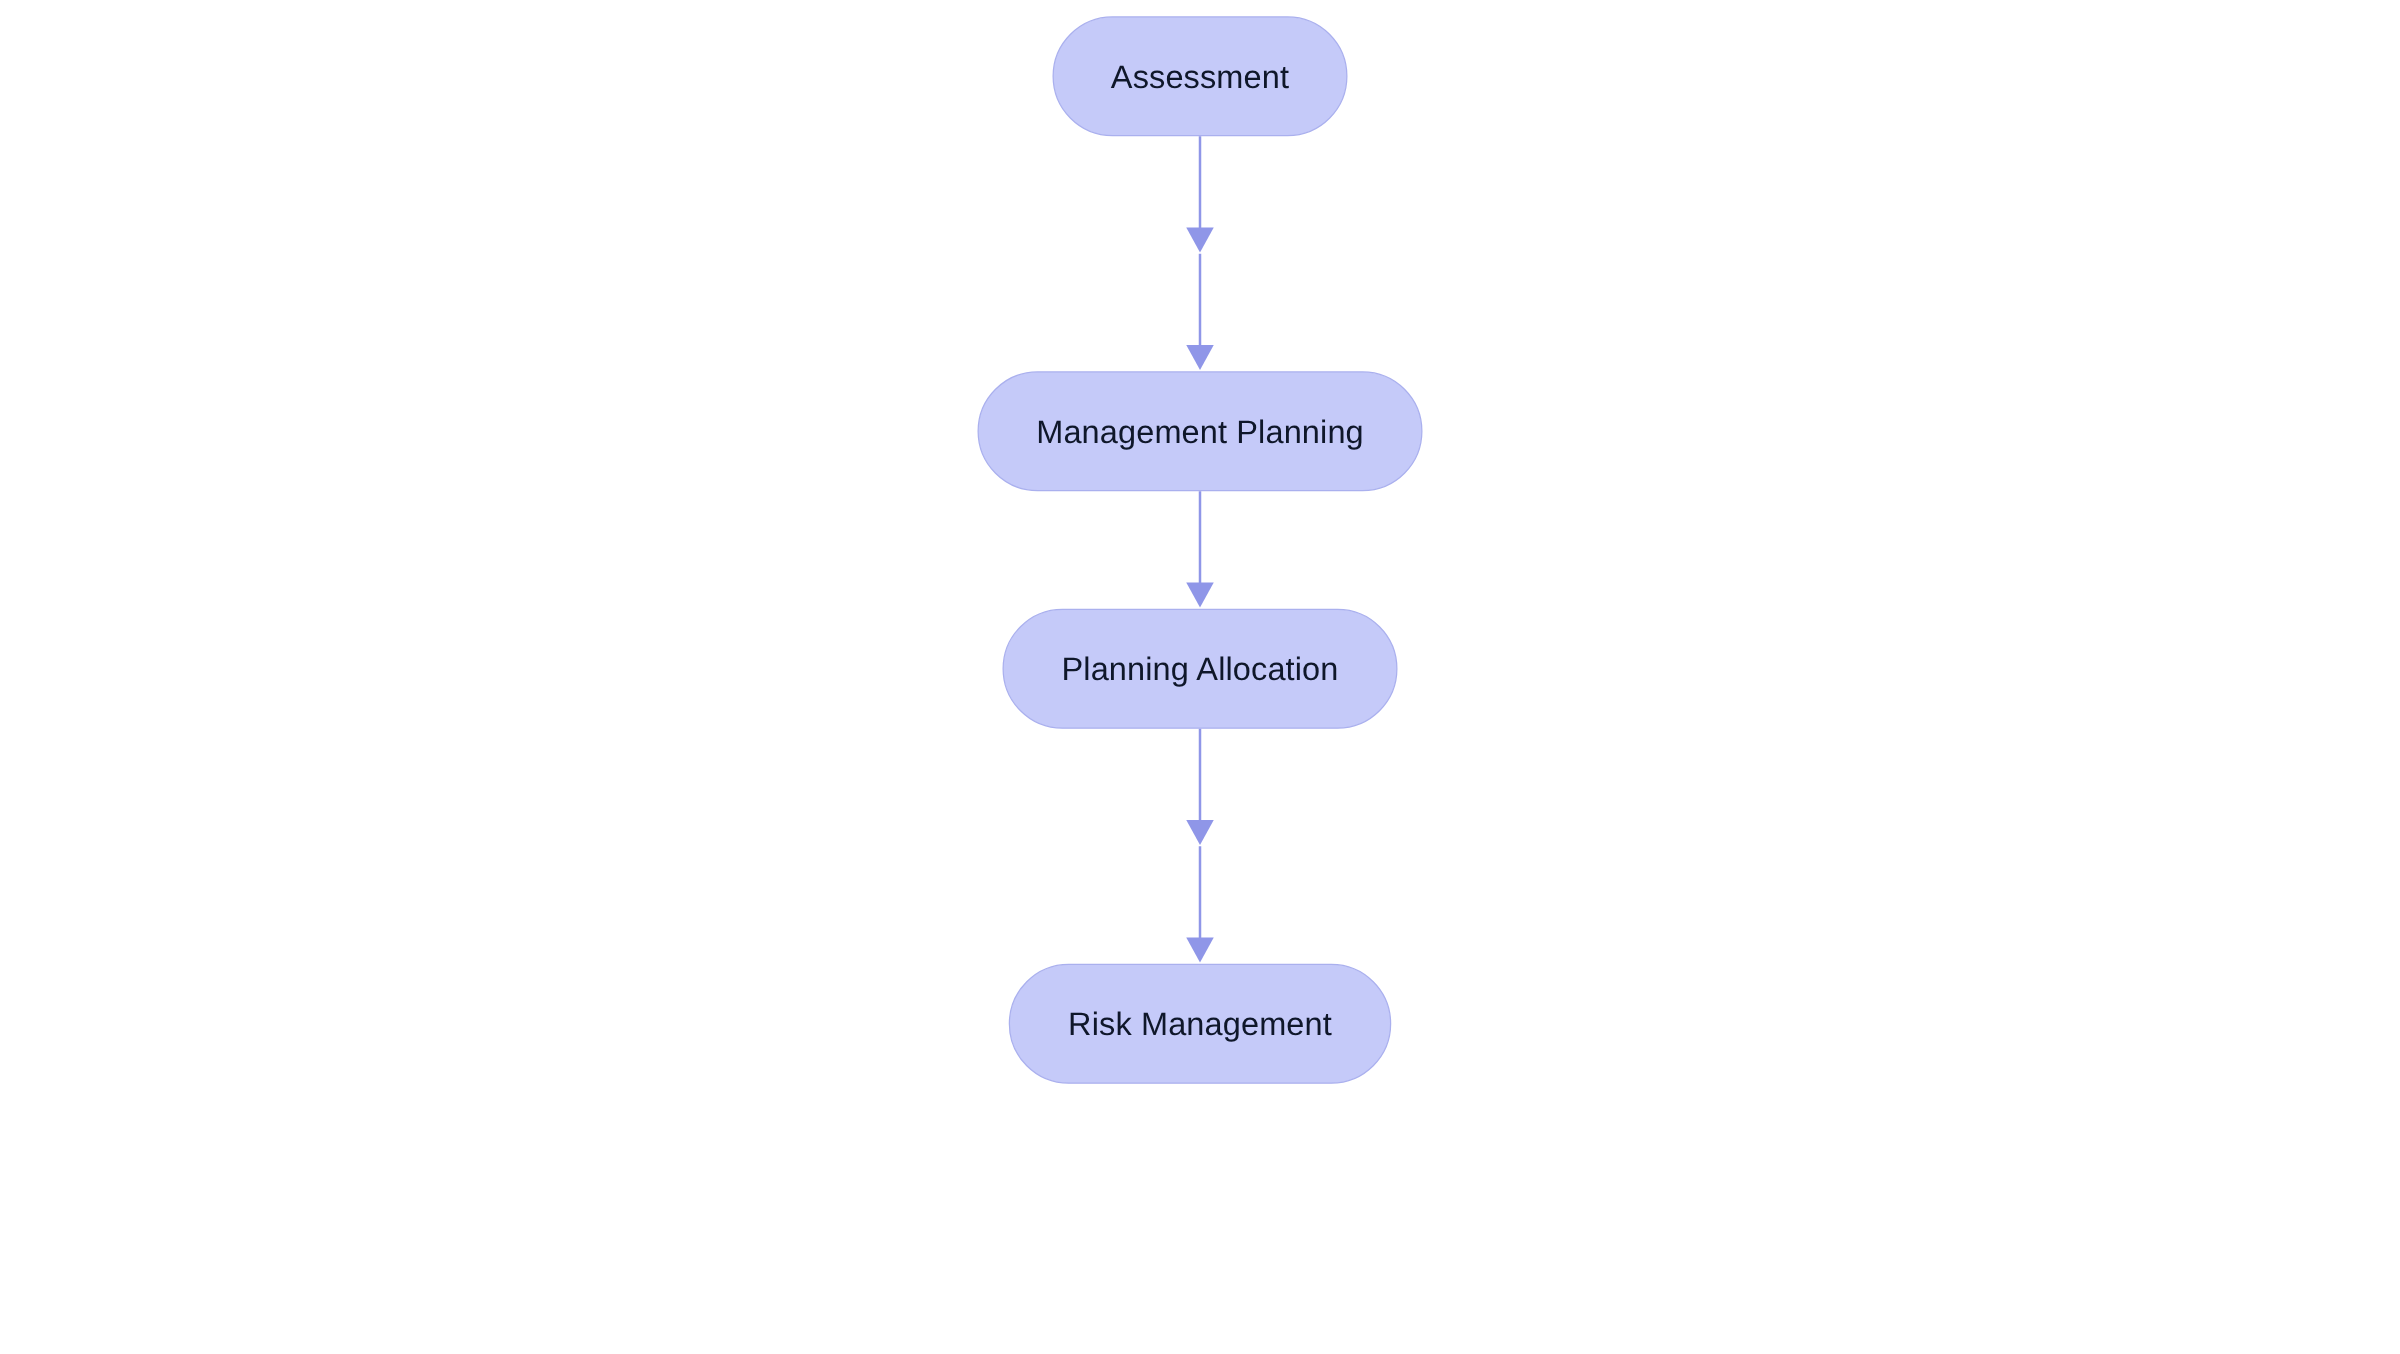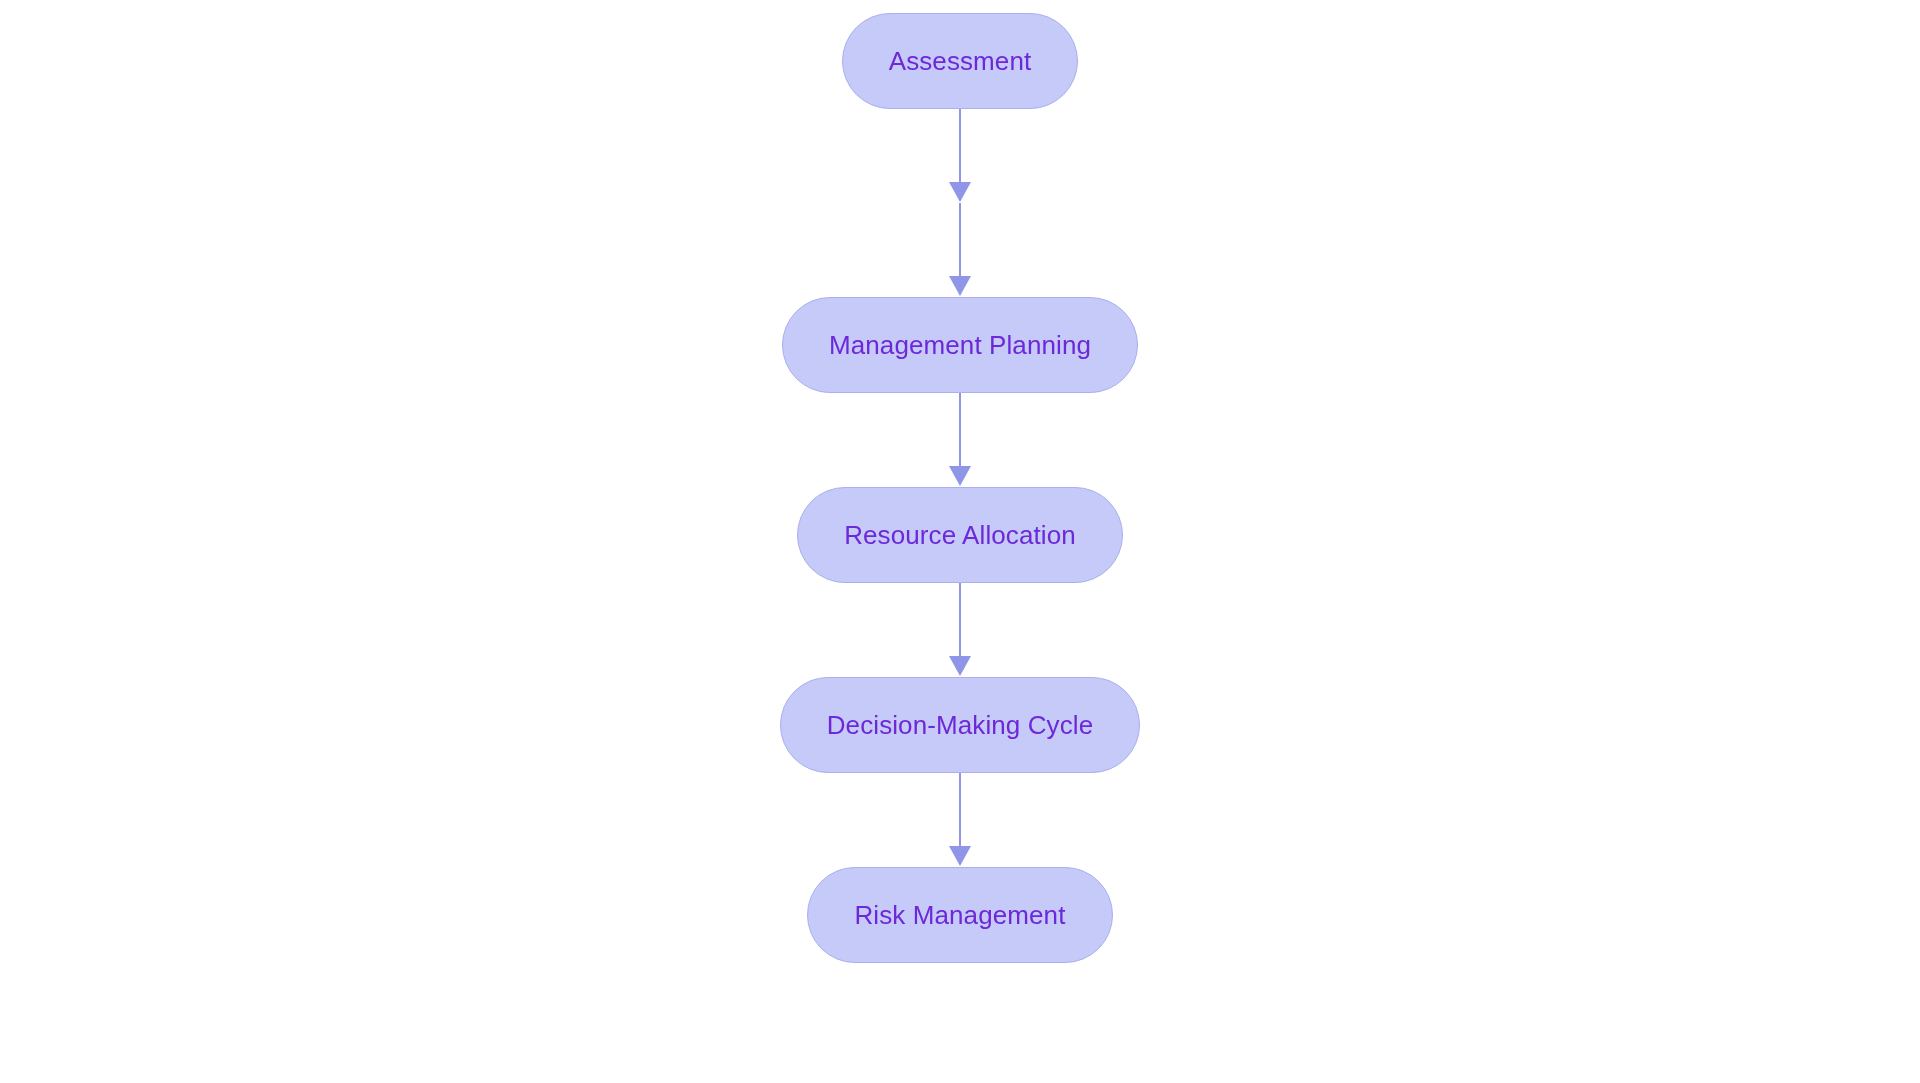--- a/index.html
+++ b/index.html
@@ -43,21 +43,21 @@
     background: #c5caf9;
     border: 1.5px solid #aab0ee;
     display: flex;
     align-items: center;
     justify-content: center;
     padding: 0 46px;
     white-space: nowrap;
   }
 
   .flow-node-label {
-    color: #6d28d9;
+    color: #0f172a;
     font-size: 26px;
     font-weight: 400;
     letter-spacing: 0.1px;
     line-height: 1;
   }
 
   
   .flow-connector {
     position: relative;
     width: 30px;
@@ -105,31 +105,28 @@
     <div class="flow-node">
       <span class="flow-node-label">Management Planning</span>
     </div>
 
     <div class="flow-connector">
       <div class="connector-shaft"></div>
       <div class="connector-head"></div>
     </div>
 
     <div class="flow-node">
-      <span class="flow-node-label">Resource Allocation</span>
+      <span class="flow-node-label">Planning Allocation</span>
     </div>
 
     <div class="flow-connector">
       <div class="connector-shaft"></div>
       <div class="connector-head"></div>
     </div>
 
-    <div class="flow-node">
-      <span class="flow-node-label">Decision-Making Cycle</span>
-    </div>
 
     <div class="flow-connector">
       <div class="connector-shaft"></div>
       <div class="connector-head"></div>
     </div>
 
     <div class="flow-node">
       <span class="flow-node-label">Risk Management</span>
     </div>
 

